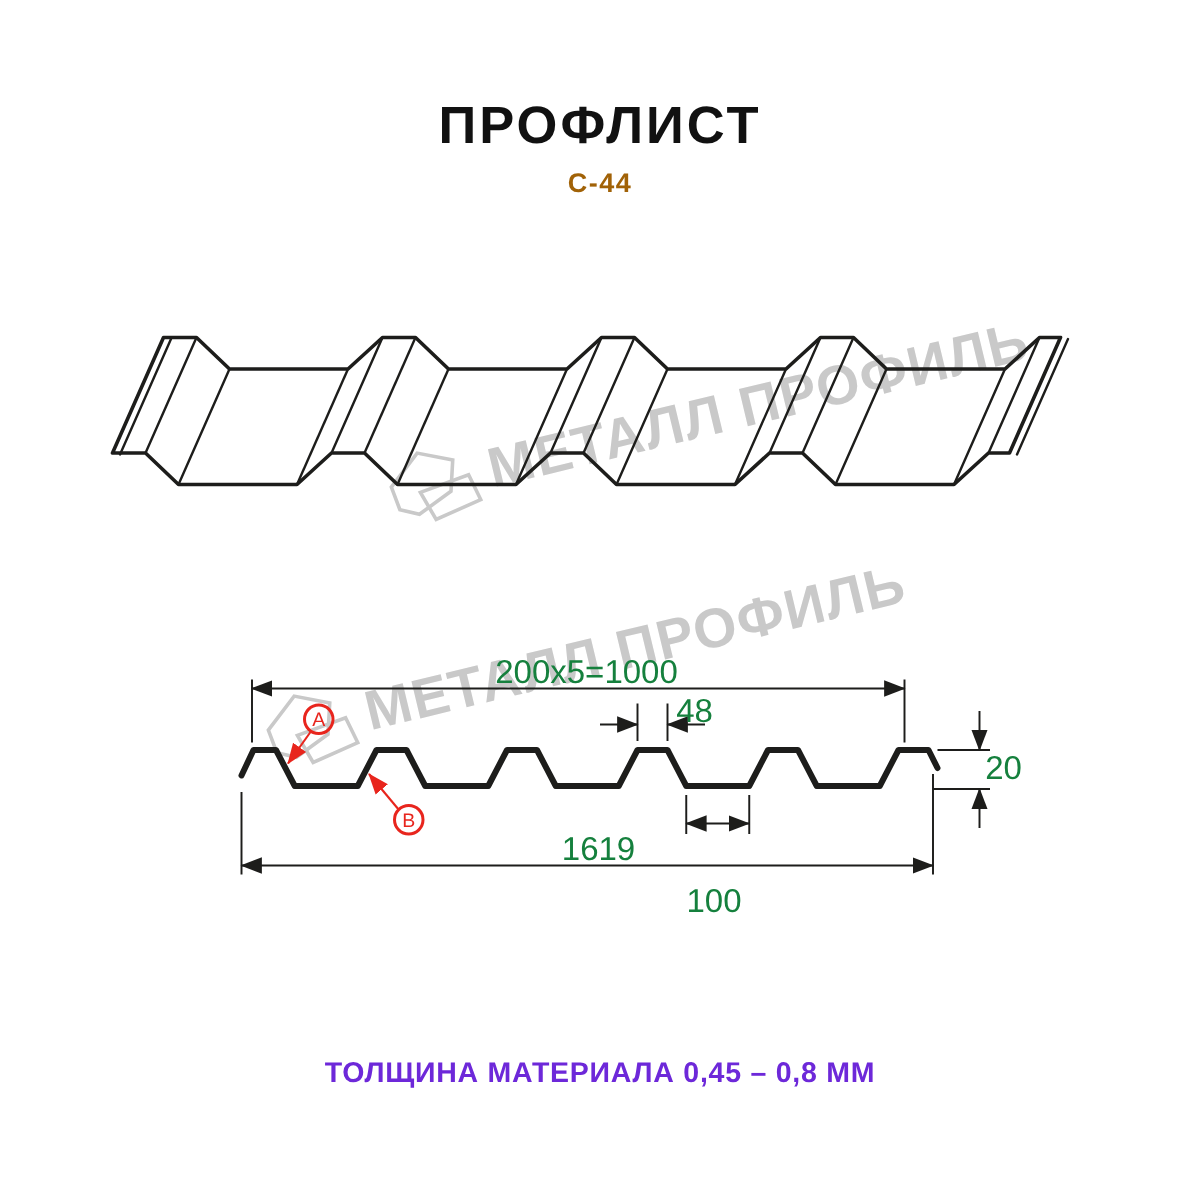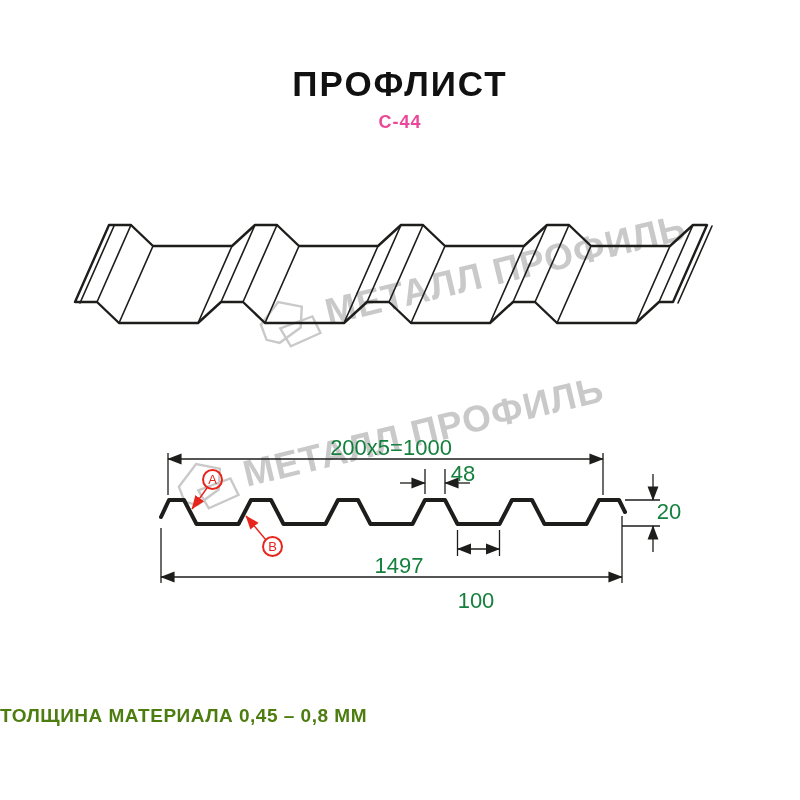--- a/index.html
+++ b/index.html
@@ -7,21 +7,21 @@
     position:relative;width:800px;height:800px;background:#fff;overflow:hidden;
     font-family:"Liberation Sans", sans-serif;color:#1d1d1b;
   }
   
   .hdr{position:absolute;top:66px;left:0;right:0;text-align:center;}
   .title{
     font-size:35px;font-weight:bold;letter-spacing:2px;line-height:1.05;
     color:#111;margin:0;
   }
   .subtitle{
-    margin-top:9px;font-size:18px;font-weight:bold;letter-spacing:1px;color:#ec4899;
+    margin-top:9px;font-size:18px;font-weight:bold;letter-spacing:1px;color:#a16207;
   }
   
   .wm{
     position:absolute;display:flex;align-items:center;gap:8px;
     transform:rotate(-13.5deg);transform-origin:0 26px;
     z-index:1;pointer-events:none;white-space:nowrap;
   }
   .wm .wm-text{
     font-size:37px;font-weight:bold;letter-spacing:1px;color:#c9c9c9;
   }
@@ -37,22 +37,22 @@
     transform:translate(-50%,-50%);white-space:nowrap;
   }
   
   .callout{
     position:absolute;z-index:3;width:21px;height:21px;border:2px solid #e8251d;
     border-radius:50%;display:flex;align-items:center;justify-content:center;
     font-size:13px;color:#e8251d;box-sizing:border-box;background:transparent;
   }
   
   .footer{
-    position:absolute;left:0;right:0;top:705px;
-    font-size:19px;font-weight:bold;letter-spacing:0.5px;color:#4d7c0f;
+    position:absolute;left:0;right:0;top:705px;text-align:center;
+    font-size:19px;font-weight:bold;letter-spacing:0.5px;color:#6d28d9;
   }
 </style>
 </head>
 <body>
 
 <div class="page">
 
   <div class="hdr">
     <h1 class="title">ПРОФЛИСТ</h1>
     <div class="subtitle">С-44</div>
@@ -153,20 +153,20 @@
     <g fill="none" stroke="#e8251d" stroke-width="1.4">
       <path d="M207,488 L192,509" marker-end="url(#ahr)"></path>
       <path d="M266,540 L246,516" marker-end="url(#ahr)"></path>
     </g>
   </svg>
 
   <span class="dim" style="left:391px;top:448px;">200x5=1000</span>
   <span class="dim" style="left:463px;top:474px;">48</span>
   <span class="dim" style="left:669px;top:512px;">20</span>
   <span class="dim" style="left:476px;top:561px;margin-top:40px;">100</span>
-  <span class="dim" style="left:399px;top:566px;">1497</span>
+  <span class="dim" style="left:399px;top:566px;">1619</span>
 
   <span class="callout" style="left:202px;top:469px;">А</span>
   <span class="callout" style="left:262px;top:536px;">В</span>
 
   <div class="footer">ТОЛЩИНА МАТЕРИАЛА 0,45 – 0,8 ММ</div>
 
 </div>
 
 </body></html>

